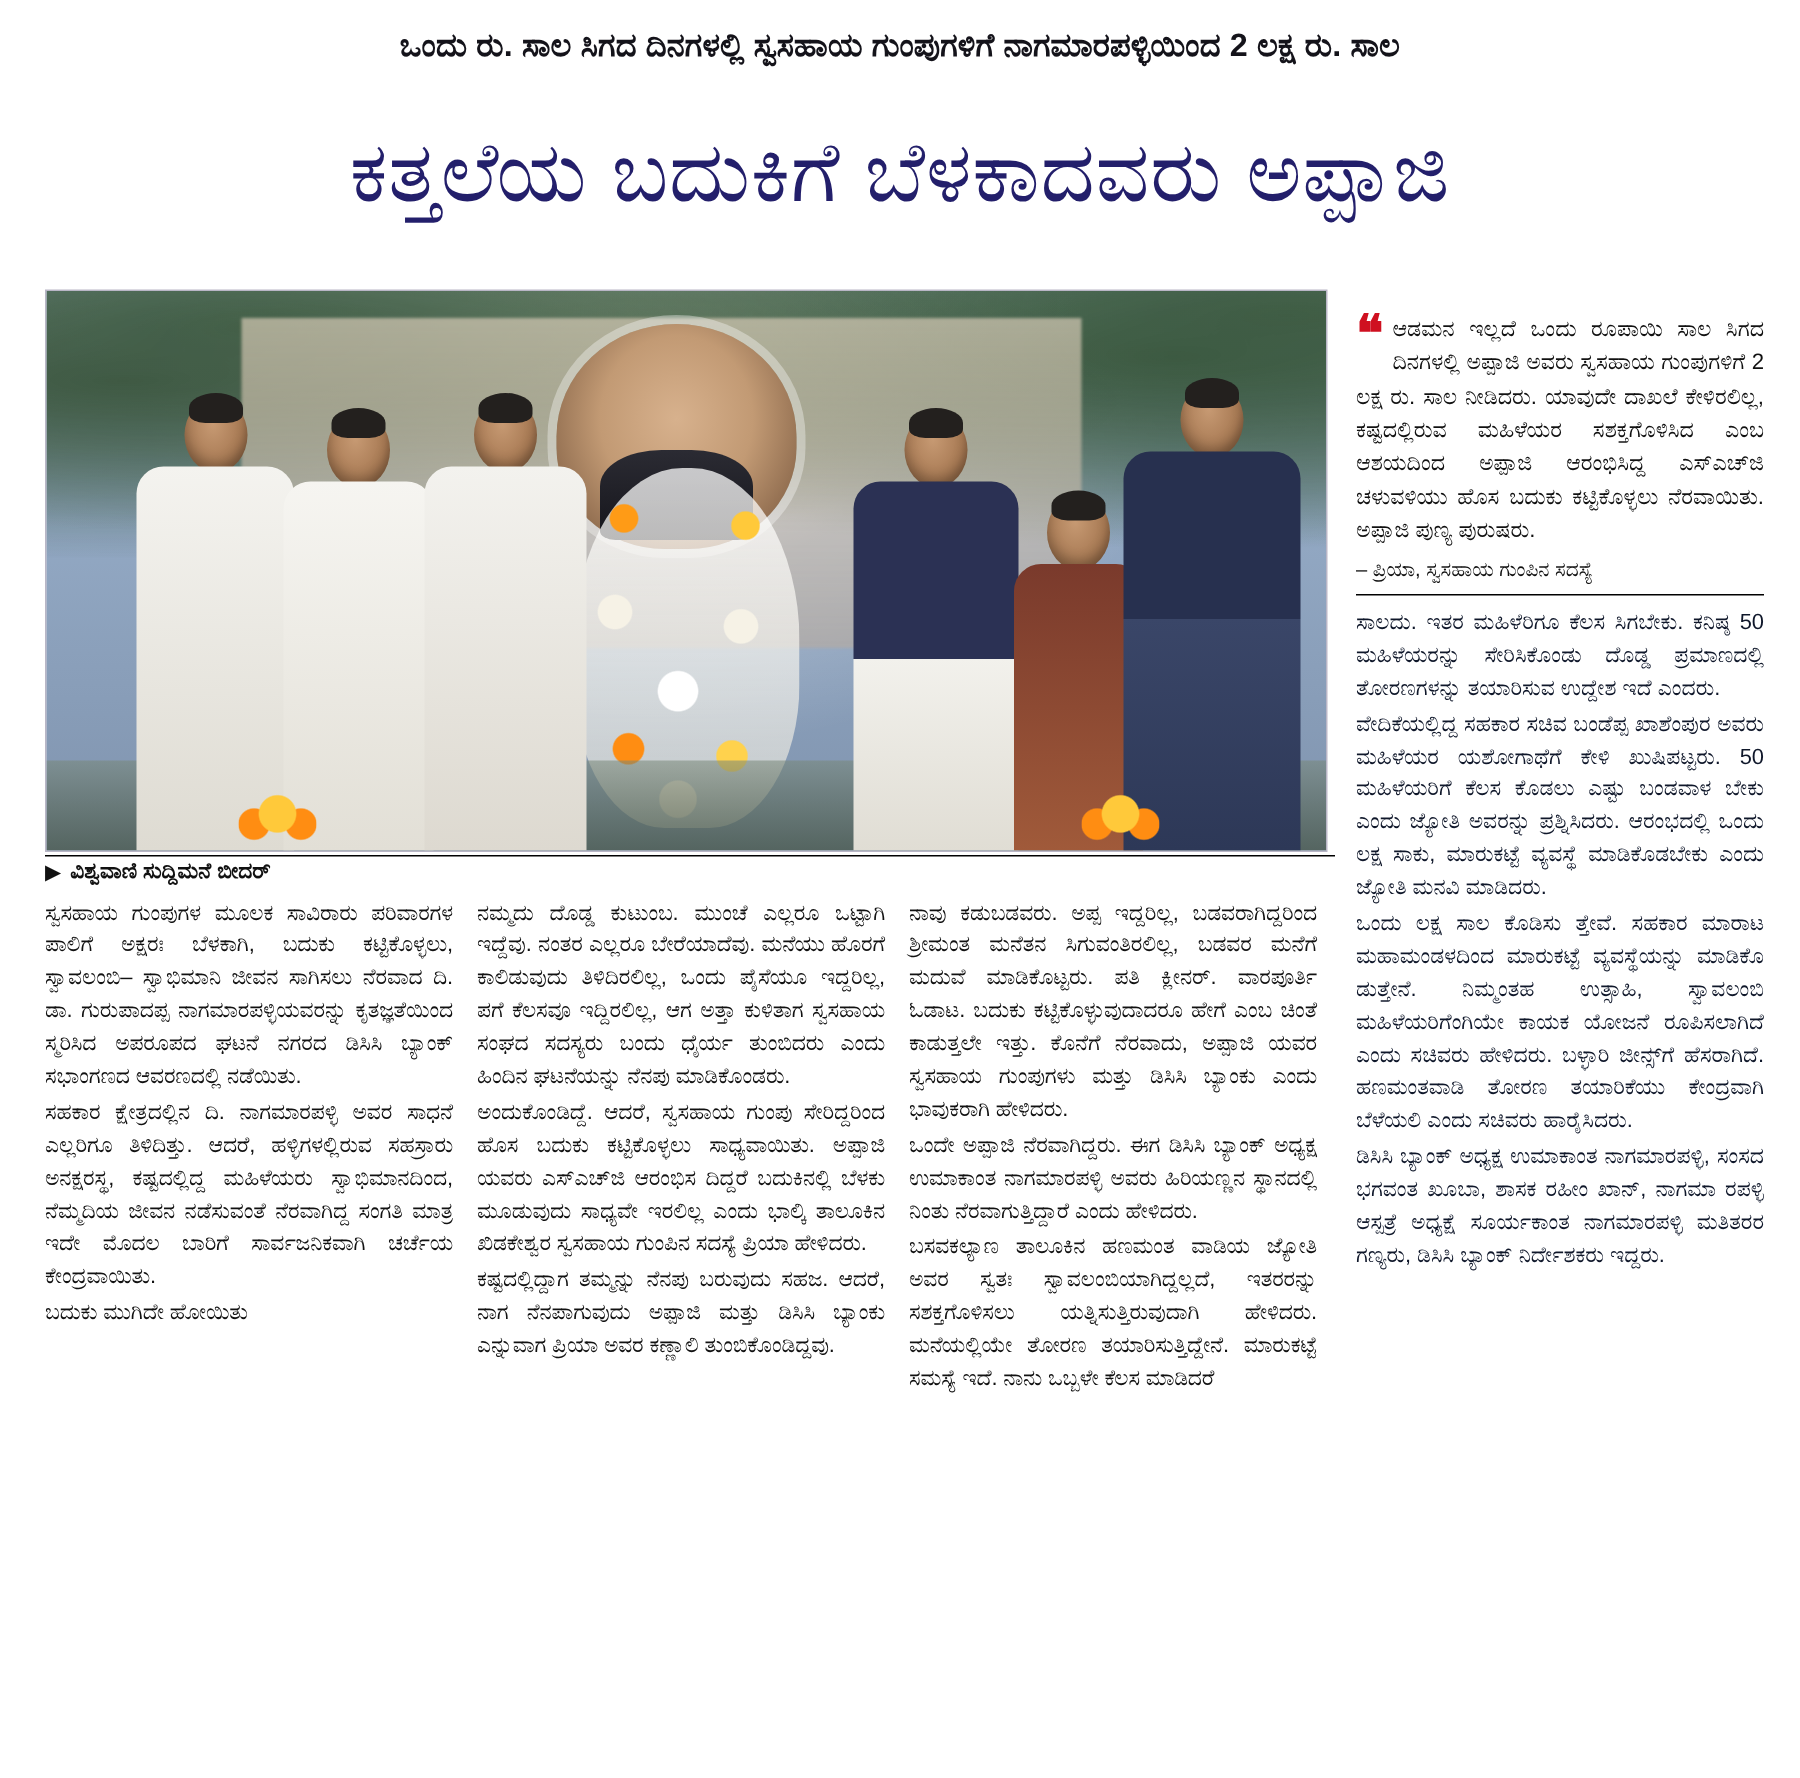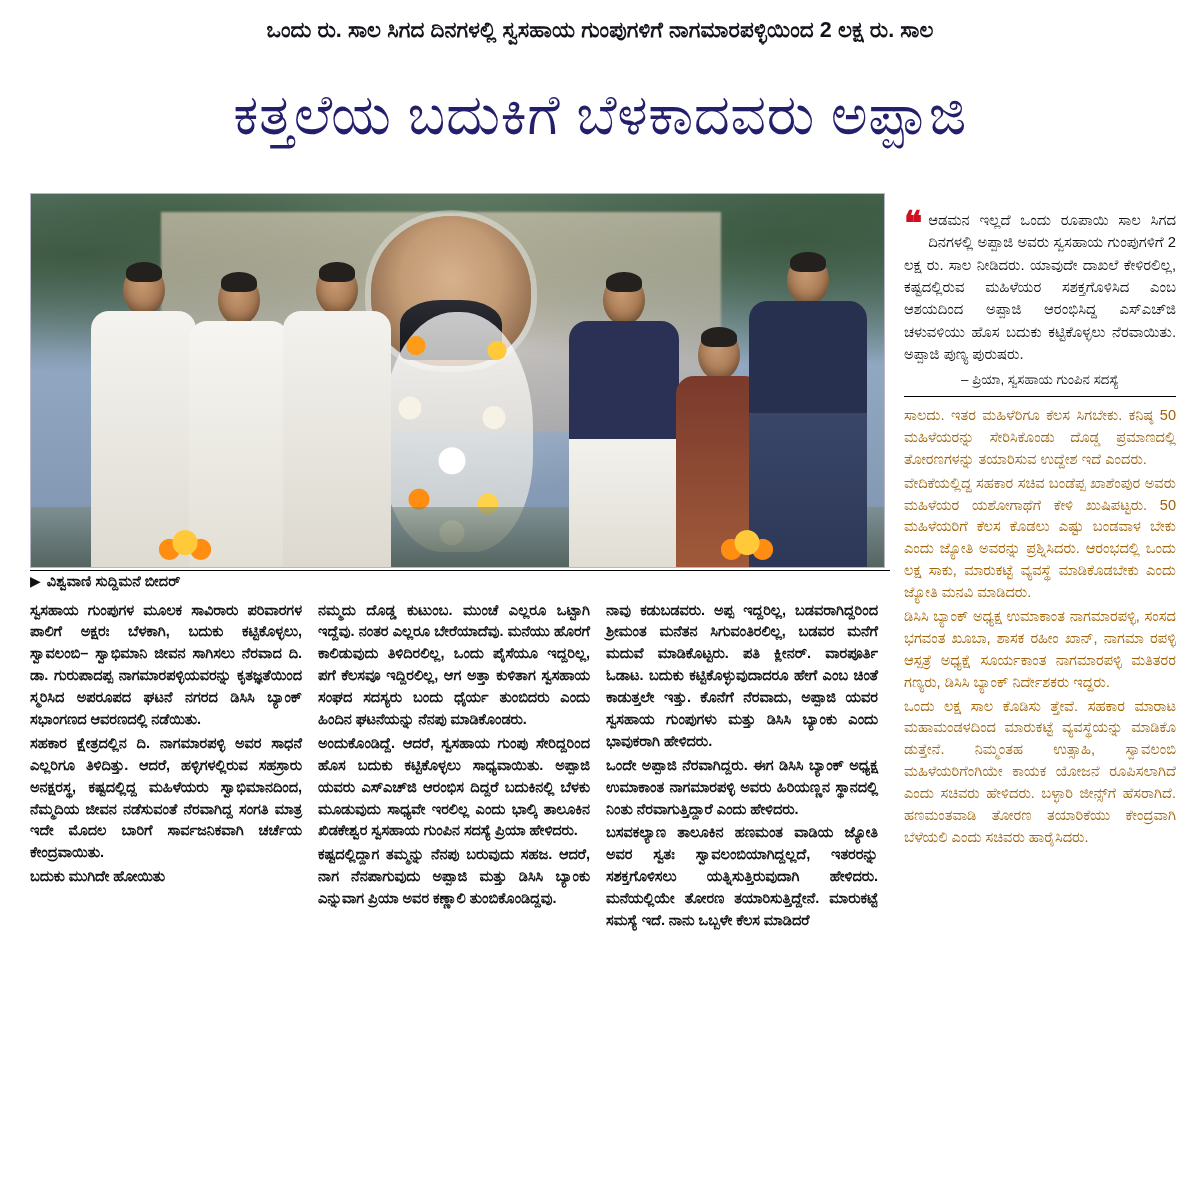--- a/index.html
+++ b/index.html
@@ -192,55 +192,55 @@
   }
   .col {
     width: 272px;
     flex: 0 0 272px;
     font-size: 14.6px;
     line-height: 1.5;
     text-align: justify;
     color: #111;
     letter-spacing: -0.1px;
   }
-  .col p { margin: 0 0 2px 0; font-weight: bold; }
+  .col p { margin: 0 0 2px 0; }
 
   
   .pullquote {
     font-size: 14.8px;
     line-height: 1.52;
     text-align: justify;
     color: #111;
     position: relative;
   }
   .quote-mark {
     float: left;
     font-size: 34px;
     line-height: 26px;
     font-weight: 700;
     color: #cf1020;
     margin: 2px 6px 0 0;
     font-family: "Liberation Serif", serif;
   }
   .quote-attrib {
-    text-align: center;
+    text-align: left;
     font-size: 13.4px;
     padding-top: 6px;
     color: #111;
   }
   .rail-rule {
     border: none;
     border-top: 1px solid #000;
     margin: 8px 0 8px 0;
   }
   .rail-body {
     font-size: 14.6px;
     line-height: 1.5;
     text-align: justify;
-    color: #a16207;
+    color: #0f172a;
   }
   .rail-body p { margin: 0 0 2px 0; }
 </style>
 </head>
 <body>
 
 <div class="page">
 
   <div class="kicker">ಒಂದು ರು. ಸಾಲ ಸಿಗದ ದಿನಗಳಲ್ಲಿ ಸ್ವಸಹಾಯ ಗುಂಪುಗಳಿಗೆ ನಾಗಮಾರಪಳ್ಳಿಯಿಂದ 2 ಲಕ್ಷ ರು. ಸಾಲ</div>
   <h1 class="headline">ಕತ್ತಲೆಯ ಬದುಕಿಗೆ ಬೆಳಕಾದವರು ಅಪ್ಪಾಜಿ</h1>
@@ -320,19 +320,19 @@
         <span class="quote-mark">❝</span>
         <span>ಆಡಮನ ಇಲ್ಲದೆ ಒಂದು ರೂಪಾಯಿ ಸಾಲ ಸಿಗದ ದಿನಗಳಲ್ಲಿ ಅಪ್ಪಾಜಿ ಅವರು ಸ್ವಸಹಾಯ ಗುಂಪುಗಳಿಗೆ 2 ಲಕ್ಷ ರು. ಸಾಲ ನೀಡಿದರು. ಯಾವುದೇ ದಾಖಲೆ ಕೇಳಿರಲಿಲ್ಲ, ಕಷ್ಟದಲ್ಲಿರುವ ಮಹಿಳೆಯರ ಸಶಕ್ತಗೊಳಿಸಿದ ಎಂಬ ಆಶಯದಿಂದ ಅಪ್ಪಾಜಿ ಆರಂಭಿಸಿದ್ದ ಎಸ್‌ಎಚ್‌ಜಿ ಚಳುವಳಿಯು ಹೊಸ ಬದುಕು ಕಟ್ಟಿಕೊಳ್ಳಲು ನೆರವಾಯಿತು. ಅಪ್ಪಾಜಿ ಪುಣ್ಯ ಪುರುಷರು.</span>
       </div>
       <div class="quote-attrib">– ಪ್ರಿಯಾ, ಸ್ವಸಹಾಯ ಗುಂಪಿನ ಸದಸ್ಯೆ</div>
 
       <hr class="rail-rule">
 
       <div class="rail-body">
         <p>ಸಾಲದು. ಇತರ ಮಹಿಳೆರಿಗೂ ಕೆಲಸ ಸಿಗಬೇಕು. ಕನಿಷ್ಠ 50 ಮಹಿಳೆಯರನ್ನು ಸೇರಿಸಿಕೊಂಡು ದೊಡ್ಡ ಪ್ರಮಾಣದಲ್ಲಿ ತೋರಣಗಳನ್ನು ತಯಾರಿಸುವ ಉದ್ದೇಶ ಇದೆ ಎಂದರು.</p>
         <p>ವೇದಿಕೆಯಲ್ಲಿದ್ದ ಸಹಕಾರ ಸಚಿವ ಬಂಡೆಪ್ಪ ಖಾಶೆಂಪುರ ಅವರು ಮಹಿಳೆಯರ ಯಶೋಗಾಥೆಗೆ ಕೇಳಿ ಖುಷಿಪಟ್ಟರು. 50 ಮಹಿಳೆಯರಿಗೆ ಕೆಲಸ ಕೊಡಲು ಎಷ್ಟು ಬಂಡವಾಳ ಬೇಕು ಎಂದು ಜ್ಯೋತಿ ಅವರನ್ನು ಪ್ರಶ್ನಿಸಿದರು. ಆರಂಭದಲ್ಲಿ ಒಂದು ಲಕ್ಷ ಸಾಕು, ಮಾರುಕಟ್ಟೆ ವ್ಯವಸ್ಥೆ ಮಾಡಿಕೊಡಬೇಕು ಎಂದು ಜ್ಯೋತಿ ಮನವಿ ಮಾಡಿದರು.</p>
+        <p>ಒಂದು ಲಕ್ಷ ಸಾಲ ಕೊಡಿಸು ತ್ತೇವೆ. ಸಹಕಾರ ಮಾರಾಟ ಮಹಾಮಂಡಳದಿಂದ ಮಾರುಕಟ್ಟೆ ವ್ಯವಸ್ಥೆಯನ್ನು ಮಾಡಿಕೊ ಡುತ್ತೇನೆ. ನಿಮ್ಮಂತಹ ಉತ್ಸಾಹಿ, ಸ್ವಾವಲಂಬಿ ಮಹಿಳೆಯರಿಗೆಂಗಿಯೇ ಕಾಯಕ ಯೋಜನೆ ರೂಪಿಸಲಾಗಿದೆ ಎಂದು ಸಚಿವರು ಹೇಳಿದರು. ಬಳ್ಳಾರಿ ಜೀನ್ಸ್‌ಗೆ ಹೆಸರಾಗಿದೆ. ಹಣಮಂತವಾಡಿ ತೋರಣ ತಯಾರಿಕೆಯು ಕೇಂದ್ರವಾಗಿ ಬೆಳೆಯಲಿ ಎಂದು ಸಚಿವರು ಹಾರೈಸಿದರು.</p>
         <p>ಡಿಸಿಸಿ ಬ್ಯಾಂಕ್ ಅಧ್ಯಕ್ಷ ಉಮಾಕಾಂತ ನಾಗಮಾರಪಳ್ಳಿ, ಸಂಸದ ಭಗವಂತ ಖೂಬಾ, ಶಾಸಕ ರಹೀಂ ಖಾನ್, ನಾಗಮಾ ರಪಳ್ಳಿ ಆಸ್ಪತ್ರೆ ಅಧ್ಯಕ್ಷೆ ಸೂರ್ಯಕಾಂತ ನಾಗಮಾರಪಳ್ಳಿ ಮತಿತರರ ಗಣ್ಯರು, ಡಿಸಿಸಿ ಬ್ಯಾಂಕ್ ನಿರ್ದೇಶಕರು ಇದ್ದರು.</p>
-        <p>ಒಂದು ಲಕ್ಷ ಸಾಲ ಕೊಡಿಸು ತ್ತೇವೆ. ಸಹಕಾರ ಮಾರಾಟ ಮಹಾಮಂಡಳದಿಂದ ಮಾರುಕಟ್ಟೆ ವ್ಯವಸ್ಥೆಯನ್ನು ಮಾಡಿಕೊ ಡುತ್ತೇನೆ. ನಿಮ್ಮಂತಹ ಉತ್ಸಾಹಿ, ಸ್ವಾವಲಂಬಿ ಮಹಿಳೆಯರಿಗೆಂಗಿಯೇ ಕಾಯಕ ಯೋಜನೆ ರೂಪಿಸಲಾಗಿದೆ ಎಂದು ಸಚಿವರು ಹೇಳಿದರು. ಬಳ್ಳಾರಿ ಜೀನ್ಸ್‌ಗೆ ಹೆಸರಾಗಿದೆ. ಹಣಮಂತವಾಡಿ ತೋರಣ ತಯಾರಿಕೆಯು ಕೇಂದ್ರವಾಗಿ ಬೆಳೆಯಲಿ ಎಂದು ಸಚಿವರು ಹಾರೈಸಿದರು.</p>
       </div>
     </div>
 
   </div>
 </div>
 
 </body></html>

